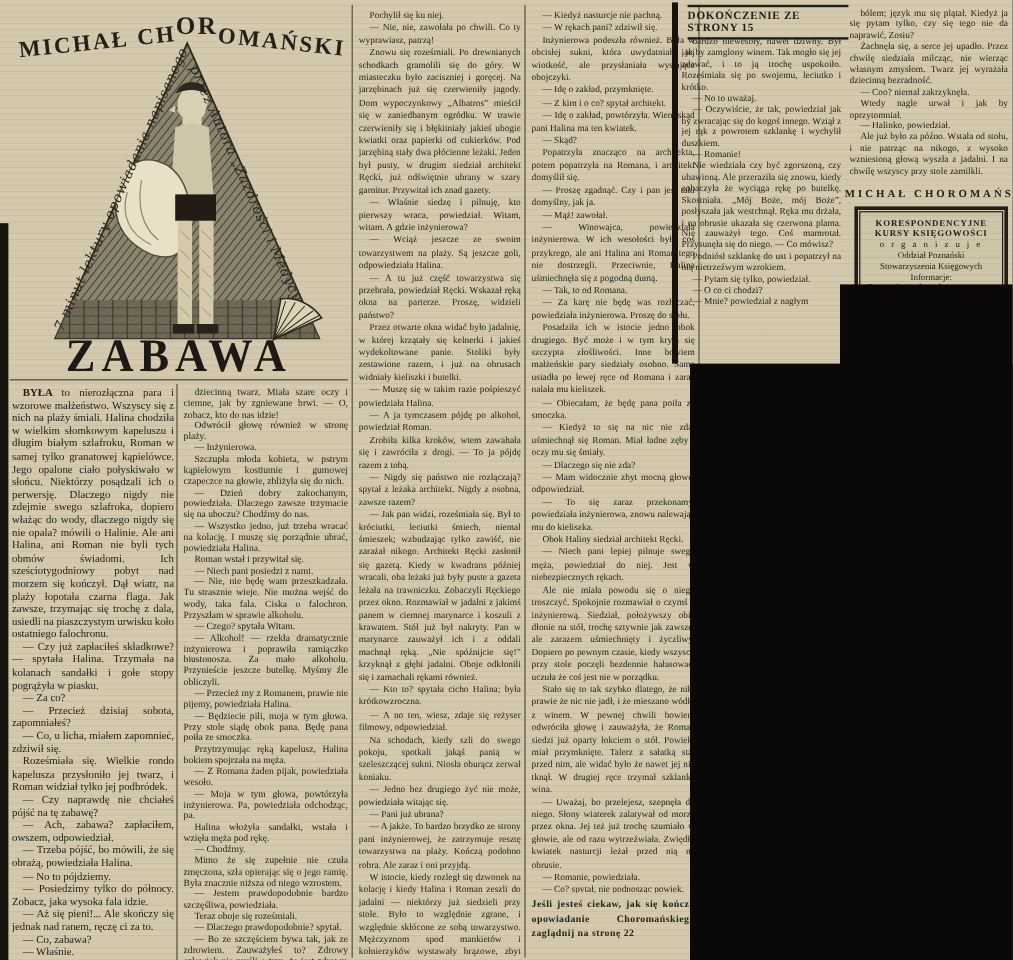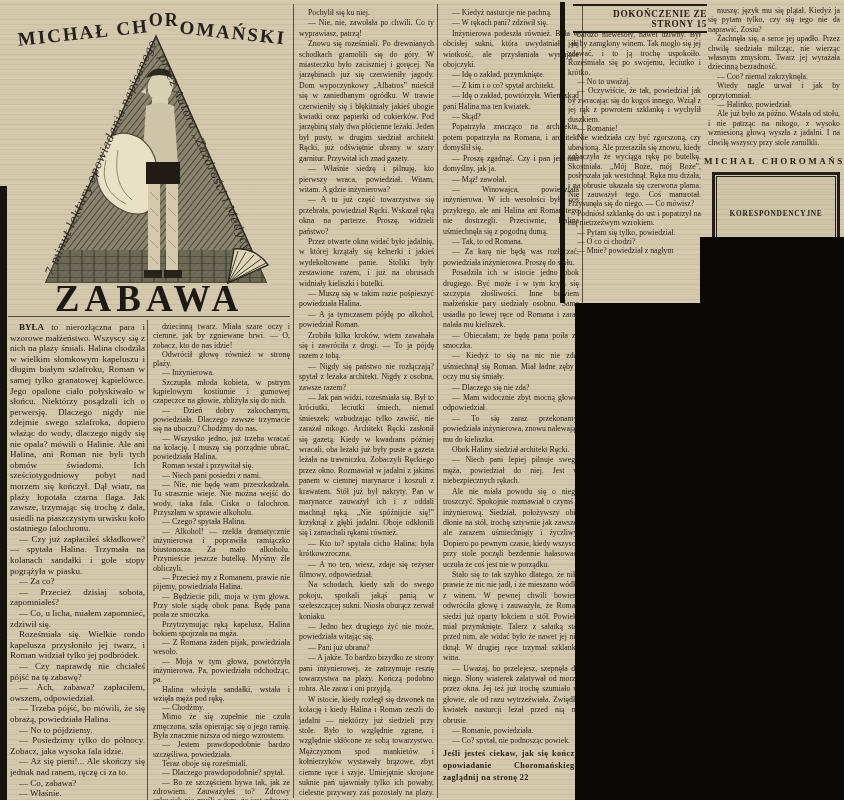--- a/index.html
+++ b/index.html
@@ -12,21 +12,21 @@
        color:#25201a;}
   
   .edge-strip{position:absolute;left:0;top:186px;width:7px;height:614px;background:#17140e;}
   .black-a{position:absolute;left:700px;top:237px;width:144px;height:563px;background:#0a0908;}
   .black-b{position:absolute;left:575px;top:303px;width:269px;height:497px;background:#0a0908;}
   
   #author-arch{position:absolute;left:12px;top:16px;width:280px;text-align:center;
        font-weight:bold;font-size:19px;letter-spacing:2px;white-space:nowrap;}
   #author-arch span{display:inline-block;}
   .arch1{transform:rotate(-6deg) translateY(6px);}
-  .arch2{transform:translateY(-7px);font-size:18px;}
+  .arch2{transform:translateY(-7px);font-size:21px;}
   .arch3{transform:rotate(6deg) translateY(6px);}
   #triangle-wrap{position:absolute;left:40px;top:32px;width:228px;height:252px;}
   .caption{position:absolute;font-style:italic;font-size:11.5px;color:#2d2721;white-space:nowrap;
        font-family:"DejaVu Serif",serif;letter-spacing:0.5px;}
   #caption-left{left:42px;top:272px;transform:rotate(-66deg);transform-origin:0 0;width:270px;}
   #caption-right{left:168px;top:52px;transform:rotate(66deg);transform-origin:0 0;width:280px;}
   #fan{position:absolute;left:224px;top:243px;width:46px;height:44px;}
   #story-title{position:absolute;left:8px;top:276px;width:282px;text-align:center;
        font-size:37px;font-weight:bold;letter-spacing:5px;transform:scaleY(1.05);color:#1e1914;}
   .hr-title{position:absolute;left:8px;top:316px;width:282px;border-top:1px solid #4a4438;}
@@ -40,33 +40,33 @@
   .col{position:absolute;overflow:hidden;text-align:justify;}
   .col p{margin:0;text-indent:9px;}
   #col1{left:10px;top:322px;width:135px;height:478px;font-size:9px;line-height:10.6px;}
   #col2{left:153px;top:322px;width:137px;height:478px;font-size:8px;line-height:9.3px;}
   #col3{left:299px;top:8px;width:135px;height:792px;font-size:7.8px;line-height:10.4px;}
   #col4{left:443px;top:8px;width:136px;height:736px;font-size:7.8px;line-height:10.4px;}
   #col4-footer{position:absolute;left:443px;top:748px;width:136px;font-size:8.2px;line-height:12px;
        font-weight:bold;text-align:justify;letter-spacing:0.4px;}
   
   #cont-box{position:absolute;left:560px;top:2px;width:282px;height:301px;border-left:5px solid #16130d;}
-  #cont-title{position:absolute;left:8px;top:2px;width:134px;text-align:right;font-weight:bold;
+  #cont-title{position:absolute;left:8px;top:2px;width:134px;text-align:left;font-weight:bold;
        font-size:9.3px;letter-spacing:0.6px;padding:3px 0 2px 0;
        border-top:2px solid #211c15;border-bottom:2px solid #211c15;}
   #cont-col1{left:568px;top:30px;width:133px;height:270px;font-size:7.8px;line-height:9.4px;}
   #cont-col2{left:708px;top:6px;width:132px;height:148px;font-size:7.8px;line-height:9.4px;}
   #cont-signature{position:absolute;left:704px;top:156px;width:138px;text-align:center;
        font-weight:bold;font-size:9px;letter-spacing:2.5px;white-space:nowrap;}
   
   #ad-box{position:absolute;left:712px;top:172px;width:122px;border:3px solid #241f16;
        background:rgba(0,0,0,0.02);}
   #ad-inner{border:1px solid #241f16;margin:1px;padding:4px 3px;text-align:center;
        font-size:7.4px;line-height:9px;}
-  .ad-b{font-weight:bold;letter-spacing:0.7px;margin-top:28px;}
+  .ad-b{font-weight:bold;letter-spacing:0.7px;}
   .ad-sp{letter-spacing:2px;}
   .ad-right{text-align:right;font-weight:bold;padding-right:2px;}
 </style>
 </head>
 <body>
 
 <div id="paper">
 
   <div id="author-arch">
     <span class="arch1">MICHAŁ CH</span><span class="arch2">OR</span><span class="arch3">OMAŃSKI</span>
@@ -150,40 +150,41 @@
   <div class="col" id="col2">
       <p>dziecinną twarz. Miała szare oczy i ciemne, jak by zgniewane brwi. — O, zobacz, kto do nas idzie!</p>
       <p>Odwrócił głowę również w stronę plaży.</p>
       <p>— Inżynierowa.</p>
       <p>Szczupła młoda kobieta, w pstrym kąpielowym kostiumie i gumowej czapeczce na głowie, zbliżyła się do nich.</p>
       <p>— Dzień dobry zakochanym, powiedziała. Dlaczego zawsze trzymacie się na uboczu? Chodźmy do nas.</p>
       <p>— Wszystko jedno, już trzeba wracać na kolację. I muszę się porządnie ubrać, powiedziała Halina.</p>
       <p>Roman wstał i przywitał się.</p>
       <p>— Niech pani posiedzi z nami.</p>
       <p>— Nie, nie będę wam przeszkadzała. Tu strasznie wieje. Nie można wejść do wody, taka fala. Ciska o falochron. Przyszłam w sprawie alkoholu.</p>
-      <p>— Czego? spytała Halina.</p>
+      <p>— Czego? spytała Witam.</p>
       <p>— Alkohol! — rzekła dramatycznie inżynierowa i poprawiła ramiączko biustonosza. Za mało alkoholu. Przynieście jeszcze butelkę. Myśmy źle obliczyli.</p>
       <p>— Przecież my z Romanem, prawie nie pijemy, powiedziała Halina.</p>
       <p>— Będziecie pili, moja w tym głowa. Przy stole siądę obok pana. Będę pana poiła ze smoczka.</p>
       <p>Przytrzymując ręką kapelusz, Halina bokiem spojrzała na męża.</p>
       <p>— Z Romana żaden pijak, powiedziała wesoło.</p>
       <p>— Moja w tym głowa, powtórzyła inżynierowa. Pa, powiedziała odchodząc, pa.</p>
       <p>Halina włożyła sandałki, wstała i wzięła męża pod rękę.</p>
       <p>— Chodźmy.</p>
       <p>Mimo że się zupełnie nie czuła zmęczona, szła opierając się o jego ramię. Była znacznie niższa od niego wzrostem.</p>
       <p>— Jestem prawdopodobnie bardzo szczęśliwa, powiedziała.</p>
       <p>Teraz oboje się roześmiali.</p>
       <p>— Dlaczego prawdopodobnie? spytał.</p>
       <p>— Bo ze szczęściem bywa tak, jak ze zdrowiem. Zauważyłeś to? Zdrowy człowiek nie myśli o tym, że jest zdrowy. Nigdy nie myślę o tym, że jestem szczęśliwa. Więc prawdopodobnie jestem</p>
     </div>
   <div class="col" id="col3">
       <p>Pochylił się ku niej.</p>
       <p>— Nie, nie, zawołała po chwili. Co ty wyprawiasz, patrzą!</p>
       <p>Znowu się roześmiali. Po drewnianych schodkach gramolili się do góry. W miasteczku było zaciszniej i goręcej. Na jarzębinach już się czerwieniły jagody. Dom wypoczynkowy „Albatros” mieścił się w zaniedbanym ogródku. W trawie czerwieniły się i błękitniały jakieś ubogie kwiatki oraz papierki od cukierków. Pod jarzębiną stały dwa płócienne leżaki. Jeden był pusty, w drugim siedział architekt Ręcki, już odświętnie ubrany w szary garnitur. Przywitał ich znad gazety.</p>
       <p>— Właśnie siedzę i pilnuję, kto pierwszy wraca, powiedział. Witam, witam. A gdzie inżynierowa?</p>
+      <p>— Wciąż jeszcze ze swoim towarzystwem na plaży. Są jeszcze goli, odpowiedziała Halina.</p>
       <p>— A tu już część towarzystwa się przebrała, powiedział Ręcki. Wskazał ręką okna na parterze. Proszę, widzieli państwo?</p>
       <p>Przez otwarte okna widać było jadalnię, w której krzątały się kelnerki i jakieś wydekoltowane panie. Stoliki były zestawione razem, i już na obrusach widniały kieliszki i butelki.</p>
       <p>— Muszę się w takim razie pośpieszyć powiedziała Halina.</p>
       <p>— A ja tymczasem pójdę po alkohol, powiedział Roman.</p>
       <p>Zrobiła kilka kroków, wtem zawahała się i zawróciła z drogi. — To ja pójdę razem z tobą.</p>
       <p>— Nigdy się państwo nie rozłączają? spytał z leżaka architekt. Nigdy z osobna, zawsze razem?</p>
       <p>— Jak pan widzi, roześmiała się. Był to króciutki, leciutki śmiech, niemal śmieszek; wzbudzając tylko zawiść, nie zarażał nikogo. Architekt Ręcki zasłonił się gazetą. Kiedy w kwadrans później wracali, oba leżaki już były puste a gazeta leżała na trawniczku. Zobaczyli Ręckiego przez okno. Rozmawiał w jadalni z jakimś panem w ciemnej marynarce i koszuli z krawatem. Stół już był nakryty. Pan w marynarce zauważył ich i z oddali machnął ręką. „Nie spóźnijcie się!” krzyknął z głębi jadalni. Oboje odkłonili się i zamachali rękami również.</p>
       <p>— Kto to? spytała cicho Halina; była krótkowzroczna.</p>
       <p>— A no ten, wiesz, zdaje się reżyser filmowy, odpowiedział.</p>
       <p>Na schodach, kiedy szli do swego pokoju, spotkali jakąś panią w szeleszczącej sukni. Niosła oburącz zerwał koniaku.</p>
@@ -230,21 +231,21 @@
       <p>— No to uważaj.</p>
       <p>— Oczywiście, że tak, powiedział jak by zwracając się do kogoś innego. Wziął z jej rąk z powrotem szklankę i wychylił duszkiem.</p>
       <p>— Romanie!</p>
       <p>Nie wiedziała czy być zgorszoną, czy ubawioną. Ale przeraziła się znowu, kiedy zobaczyła że wyciąga rękę po butelkę. Skostniała. „Mój Boże, mój Boże”, posłyszała jak westchnął. Ręka mu drżała, i na obrusie ukazała się czerwona plama. Nie zauważył tego. Coś mamrotał. Przysunęła się do niego. — Co mówisz?</p>
       <p>Podniósł szklankę do ust i popatrzył na nią nietrzeźwym wzrokiem.</p>
       <p>— Pytam się tylko, powiedział.</p>
       <p>— O co ci chodzi?</p>
       <p>— Mnie? powiedział z nagłym</p>
     </div>
   <div class="col" id="cont-col2">
-      <p>muszę; język mu się plątał. Kiedyż ja się pytam tylko, czy się tego nie da naprawić, Zosiu?</p>
+      <p>bólem; język mu się plątał. Kiedyż ja się pytam tylko, czy się tego nie da naprawić, Zosiu?</p>
       <p>Żachnęła się, a serce jej upadło. Przez chwilę siedziała milcząc, nie wierząc własnym zmysłom. Twarz jej wyrażała dziecinną bezradność.</p>
       <p>— Coo? niemal zakrzyknęła.</p>
       <p>Wtedy nagle urwał i jak by oprzytomniał.</p>
       <p>— Halinko, powiedział.</p>
       <p>Ale już było za późno. Wstała od stołu, i nie patrząc na nikogo, z wysoko wzniesioną głową wyszła z jadalni. I na chwilę wszyscy przy stole zamilkli.</p>
     </div>
   <div id="cont-signature">MICHAŁ CHOROMAŃSKI</div>
 
   <div id="ad-box">
     <div id="ad-inner">

